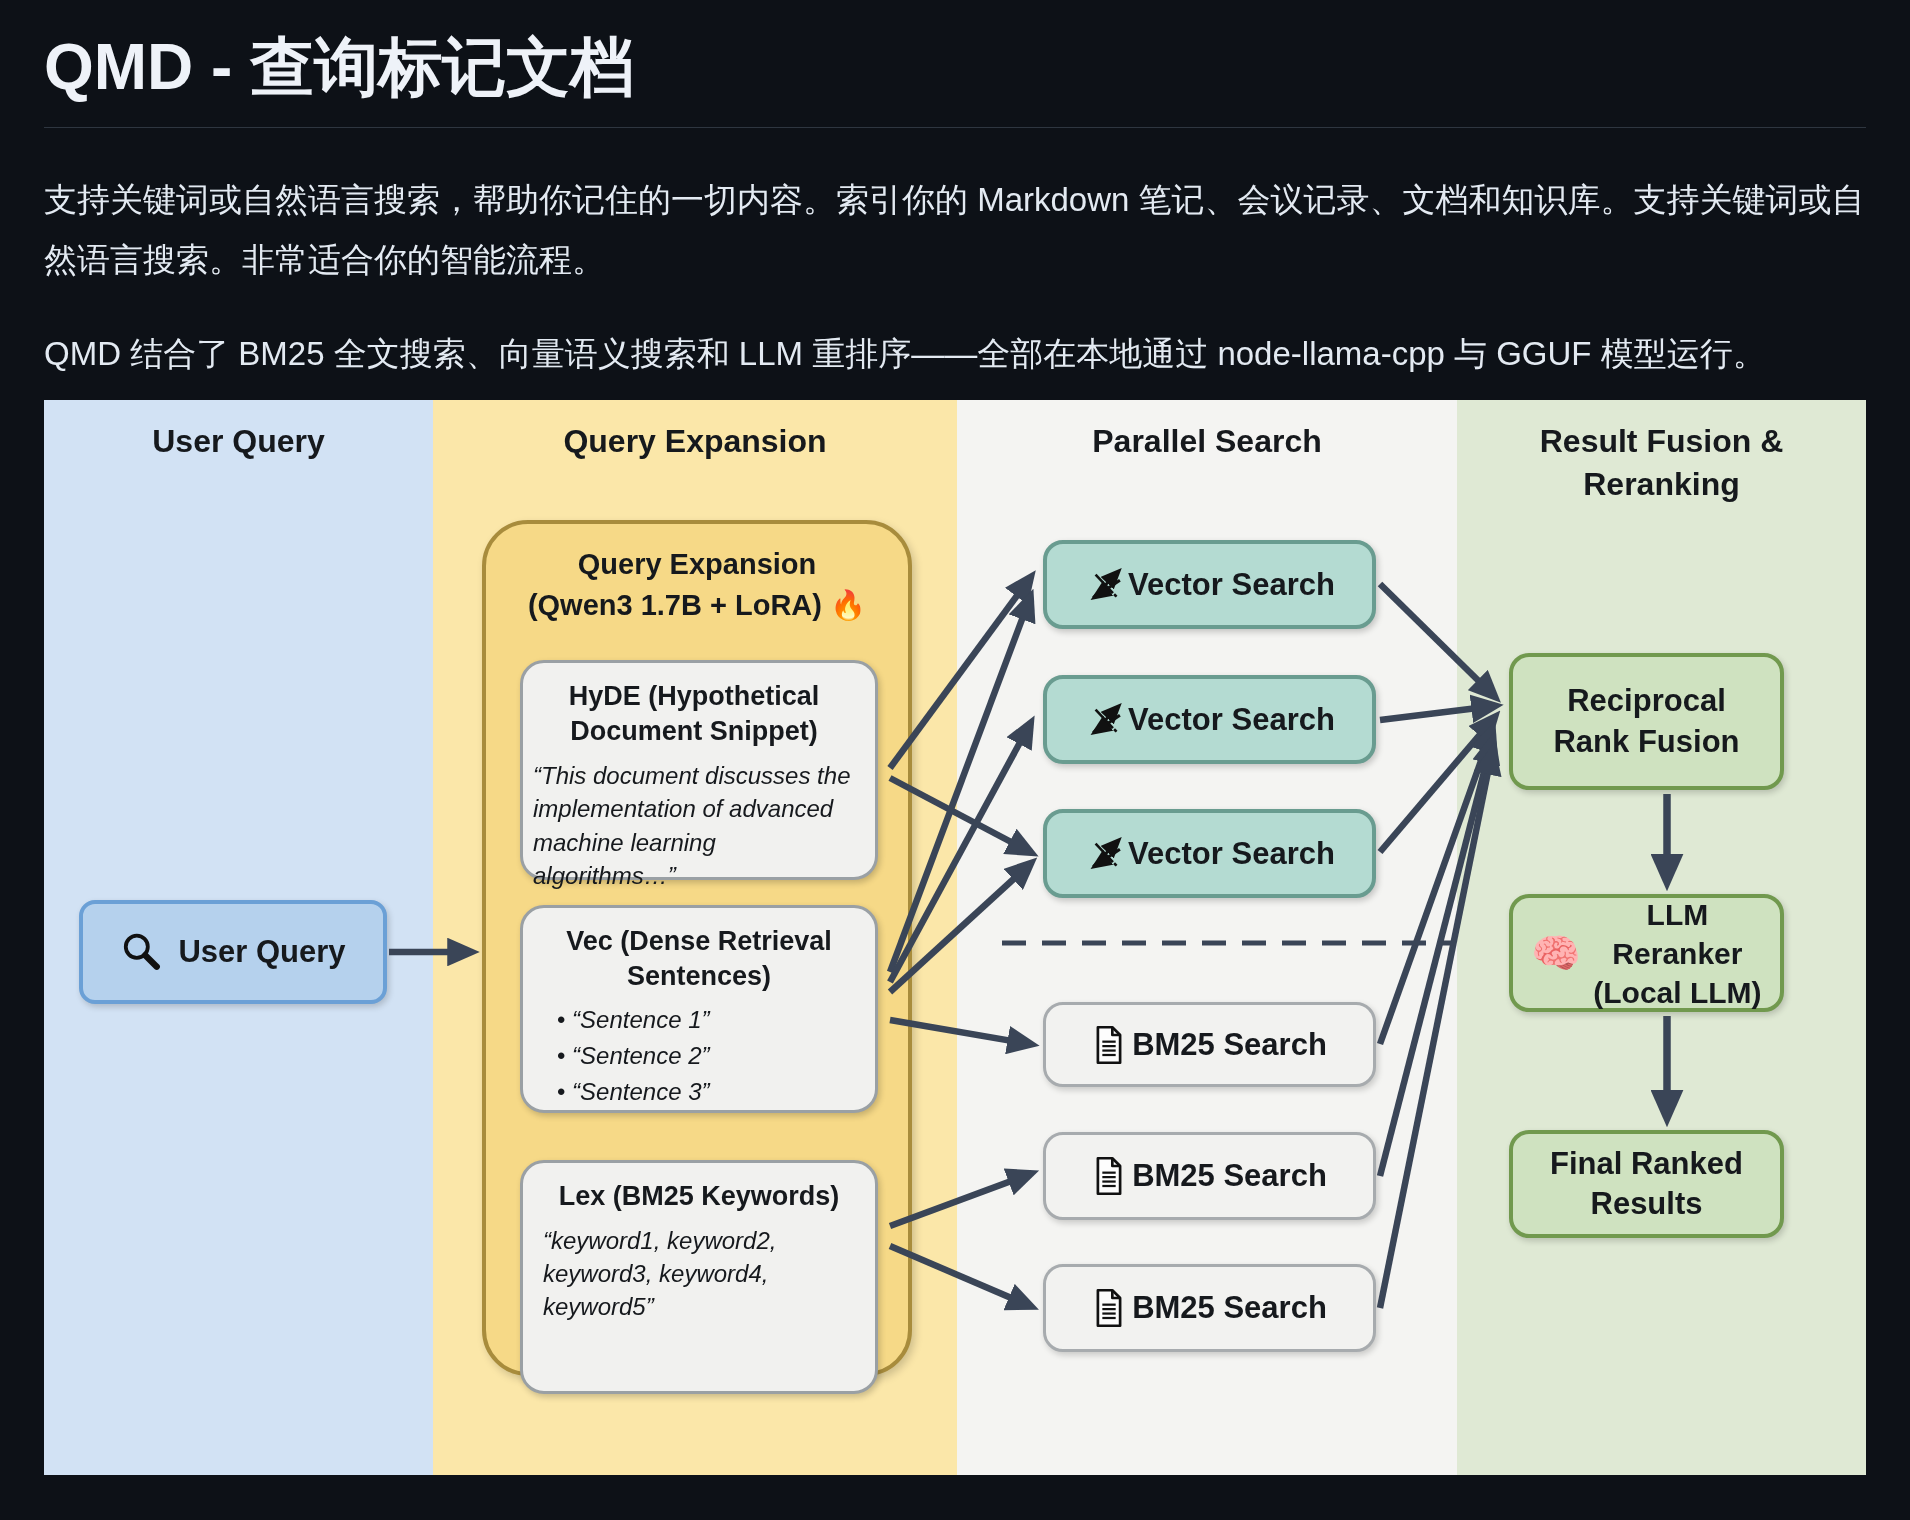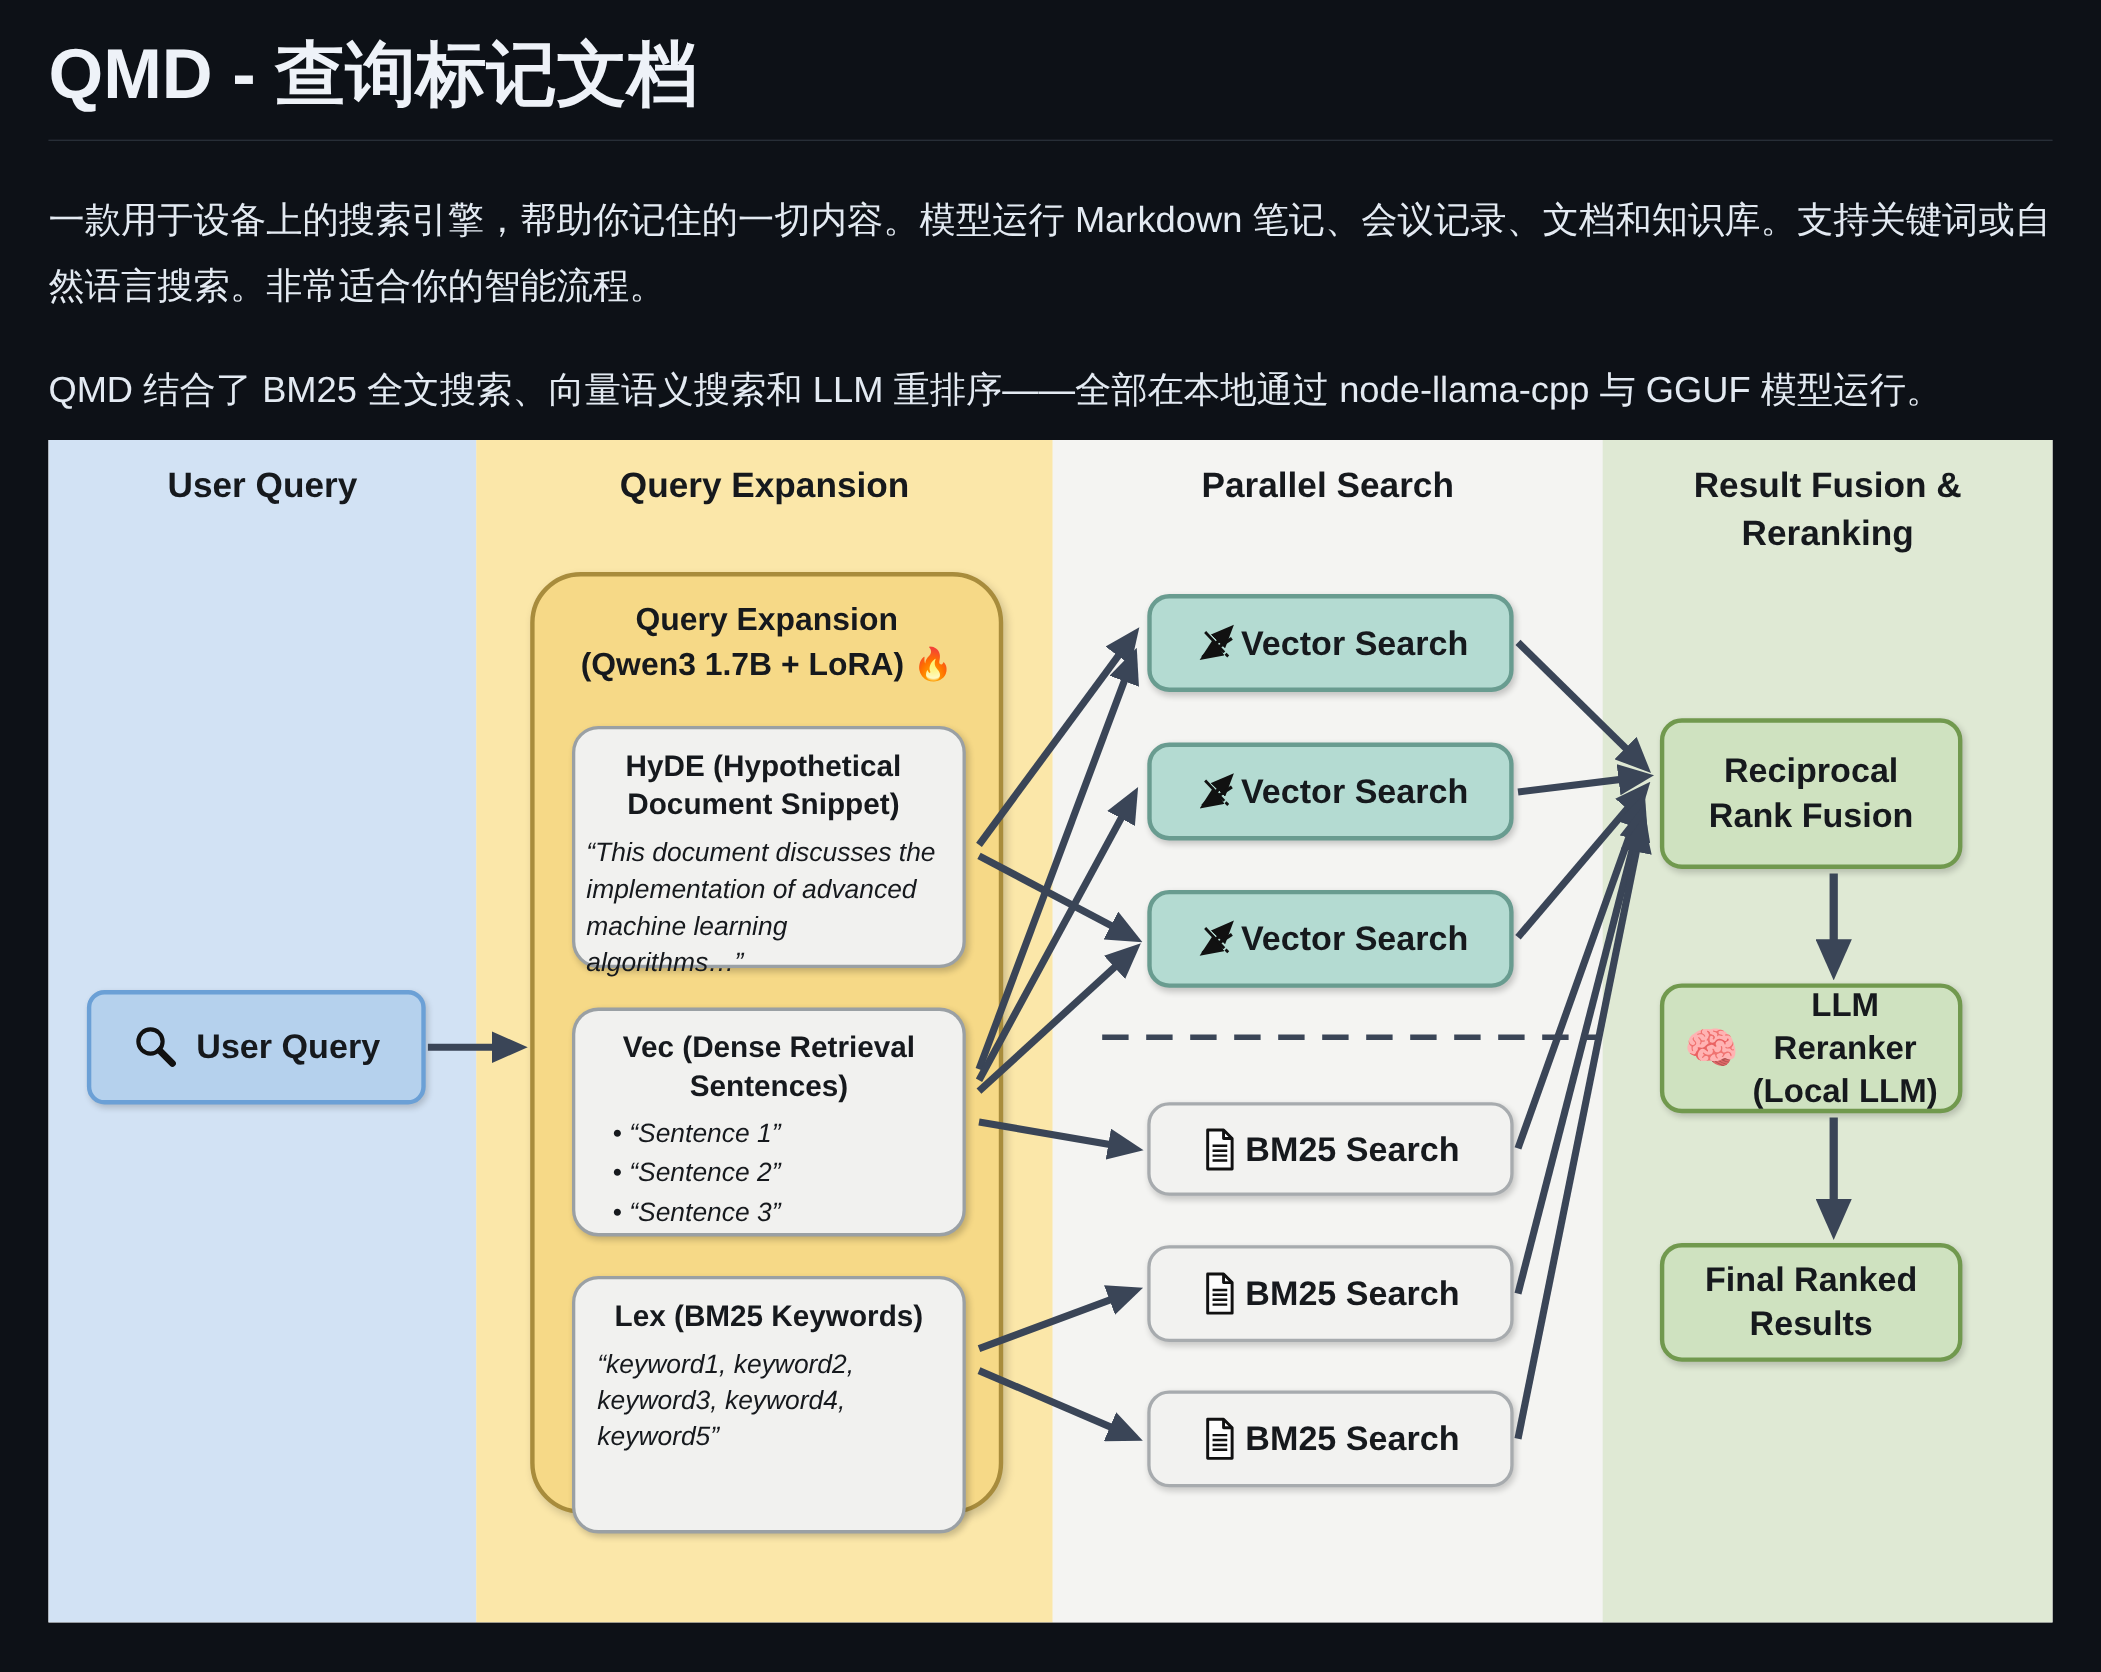--- a/index.html
+++ b/index.html
@@ -46,21 +46,21 @@
   .qe-title {
     position:absolute; top:20px; left:0; right:0;
     text-align:center; font-size:29px; font-weight:bold; line-height:1.4; color:#16191d;
   }
   .white-card {
     position:absolute; left:34px; width:358px; box-sizing:border-box; padding:16px 20px;
     background:#f1f1ef; border:3px solid #9aa0a4; border-radius:24px;
     box-shadow:2px 3px 6px rgba(0,0,0,.2); color:#16191d;
   }
   .card-hyde { top:136px; height:220px;padding-left:10px; }
-  .card-vec  { top:392px; height:208px; }
+  .card-vec  { top:381px; height:208px; }
   .card-lex  { top:636px; height:234px; }
   .card-title { font-weight:bold; font-size:27px; text-align:center; line-height:1.3; }
   .card-body  { font-style:italic; font-size:24px; line-height:1.38; margin-top:10px; }
   .bullet-line { font-style:italic; font-size:24px; line-height:1.5; padding-left:14px; }
   .bullet-line::before { content:"•  "; font-style:normal; }
   .card-bullets { margin-top:8px; }
 
   .vs-box {
     left:999px; width:333px; height:89px; 
     background:#b4dbd2; border:4px solid #699c90; border-radius:20px;
@@ -87,21 +87,21 @@
   .rr-emoji  { font-size:40px; line-height:1; }
   .rr-text   { text-align:center; }
 
   .arrows { position:absolute; left:0; top:0; width:1822px; height:1075px; pointer-events:none; }
 </style>
 </head>
 <body>
 
 <div class="content">
   <h1 class="page-title">QMD - 查询标记文档</h1>
-  <p class="intro first">一款用于设备上的搜索引擎，帮助你记住的一切内容。模型运行 Markdown 笔记、会议记录、文档和知识库。支持关键词或自然语言搜索。非常适合你的智能流程。</p>
+  <p class="intro first">支持关键词或自然语言搜索，帮助你记住的一切内容。索引你的 Markdown 笔记、会议记录、文档和知识库。支持关键词或自然语言搜索。非常适合你的智能流程。</p>
   <p class="intro second">QMD 结合了 BM25 全文搜索、向量语义搜索和 LLM 重排序——全部在本地通过 node-llama-cpp 与 GGUF 模型运行。</p>
 
   <div class="diagram">
 
     <div class="col col1">
       <div class="col-header">User Query</div>
     </div>
     <div class="col col2">
       <div class="col-header">Query Expansion</div>
     </div>

